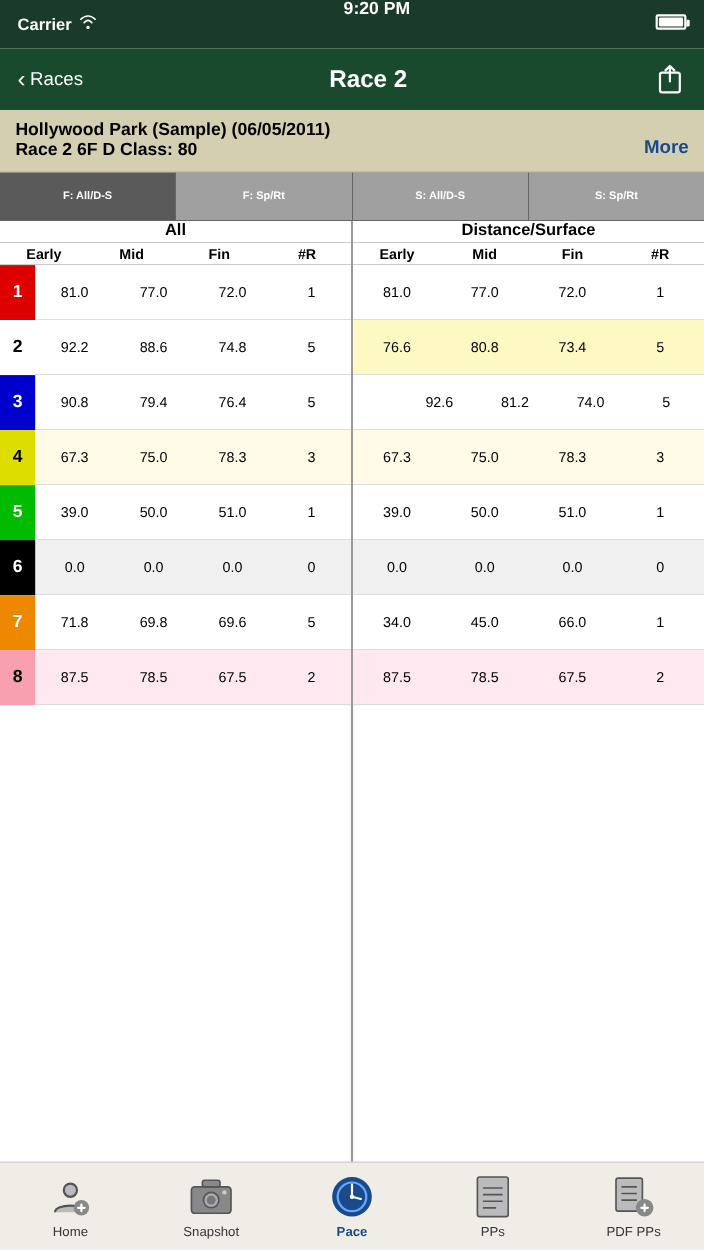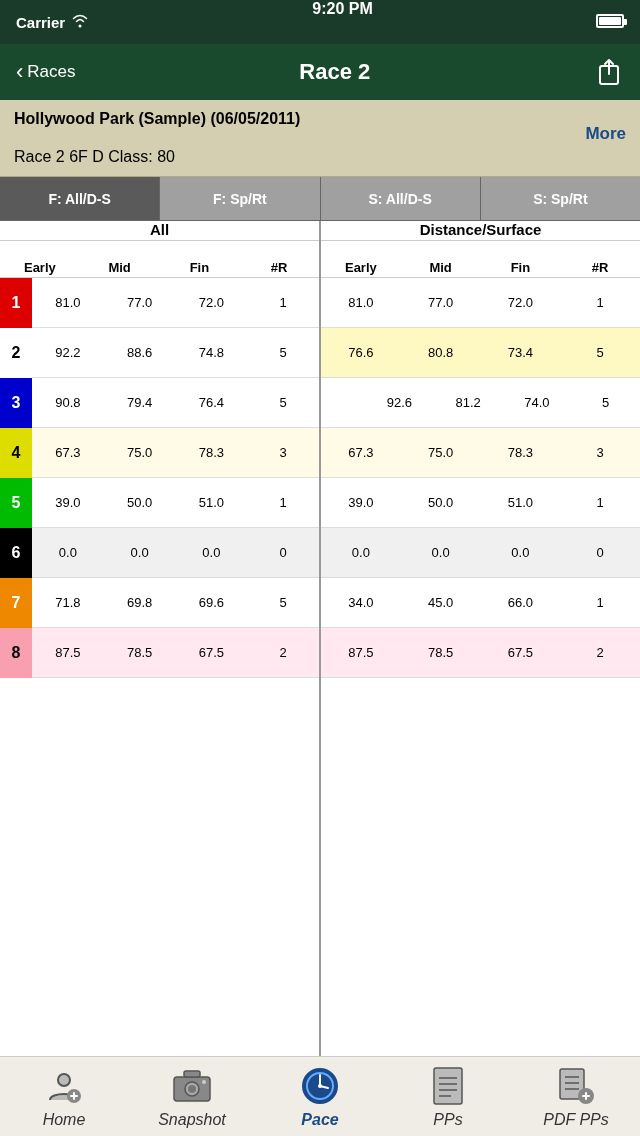--- a/index.html
+++ b/index.html
@@ -56,36 +56,36 @@
     .race-info {
       background: #d4cfb0;
       padding: 10px 14px;
       border-bottom: 1px solid #b0aa88;
       display: flex;
       align-items: flex-start;
       justify-content: space-between;
     }
     .race-info-text { }
     .race-info-title { font-size: 16px; font-weight: bold; color: #000; }
-    .race-info-sub { font-size: 16px; font-weight: normal; color: #000; margin-top: 20px; }
+    .race-info-sub { font-size: 16px; font-weight: bold; color: #000; }
     .race-more { font-size: 17px; font-weight: bold; color: #1a4a8a; padding-top: 14px; }
 
     
     .tabs {
       display: flex;
       background: #8a8a8a;
       border-bottom: 1px solid #666;
       height: 44px;
     }
     .tab {
       flex: 1;
       display: flex;
       align-items: center;
       justify-content: center;
-      font-size: 14px;
+      font-size: 10px;
       font-weight: 600;
       color: #fff;
       border-right: 1px solid #666;
       cursor: pointer;
     }
     .tab:last-child { border-right: none; }
     .tab.active {
       background: #5a5a5a;
       color: #fff;
     }
@@ -122,21 +122,20 @@
       gap: 0;
       border-bottom: 1px solid #ccc;
       background: #fff;
     }
     .col-subheader span {
       font-size: 13px;
       font-weight: bold;
       text-align: center;
       flex: 1;
       padding: 2px 0;
-      margin-top: 17px;
     }
 
     .data-row {
       display: flex;
       align-items: center;
       border-bottom: 1px solid #ddd;
       height: 50px;
     }
     .horse-num {
       width: 32px;
@@ -198,24 +197,23 @@
       width: 120px;
     }
     .tab-icon {
       width: 42px;
       height: 42px;
       display: flex;
       align-items: center;
       justify-content: center;
     }
     .tab-label {
-      font-size: 16px;
+      font-size: 12px;
       color: #333;
       font-weight: 500;
-      font-style: italic;
     }
     .tab-item.active .tab-label { color: #1a4a8a; }
     .battery-icon {
       width: 28px; height: 14px;
       border: 2px solid #fff;
       border-radius: 2px;
       position: relative;
       display: inline-block;
     }
     .battery-icon::after {

